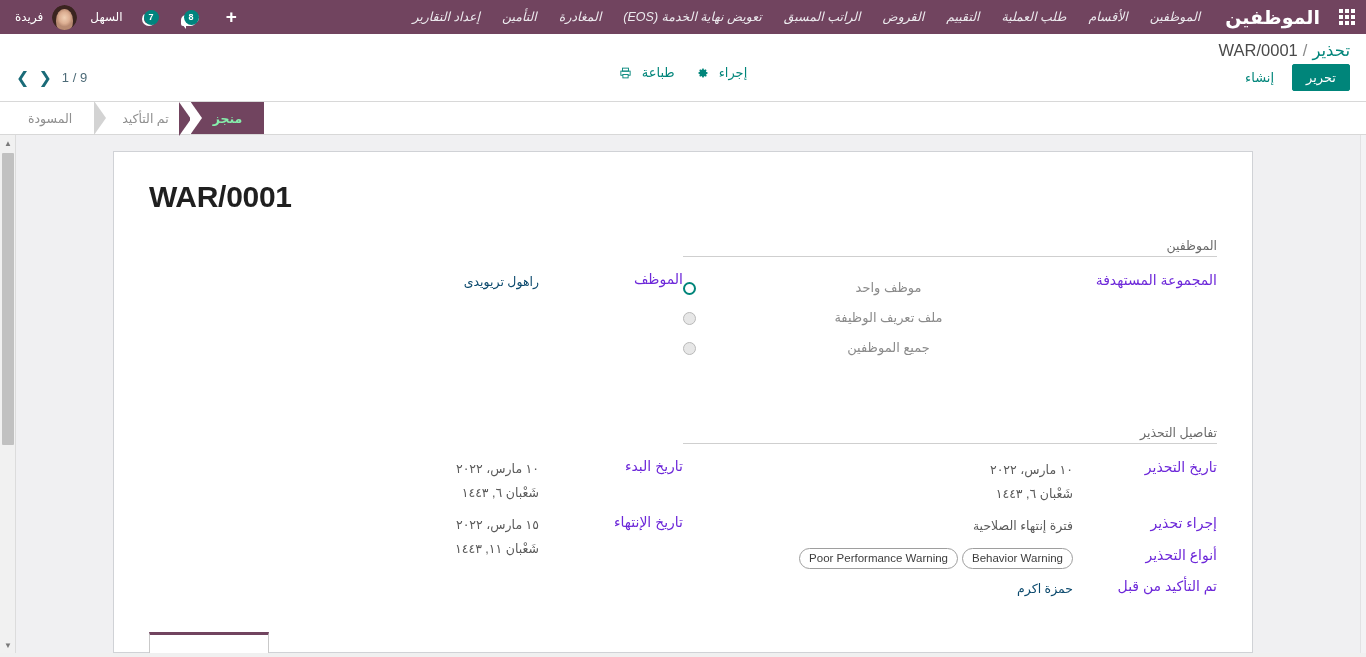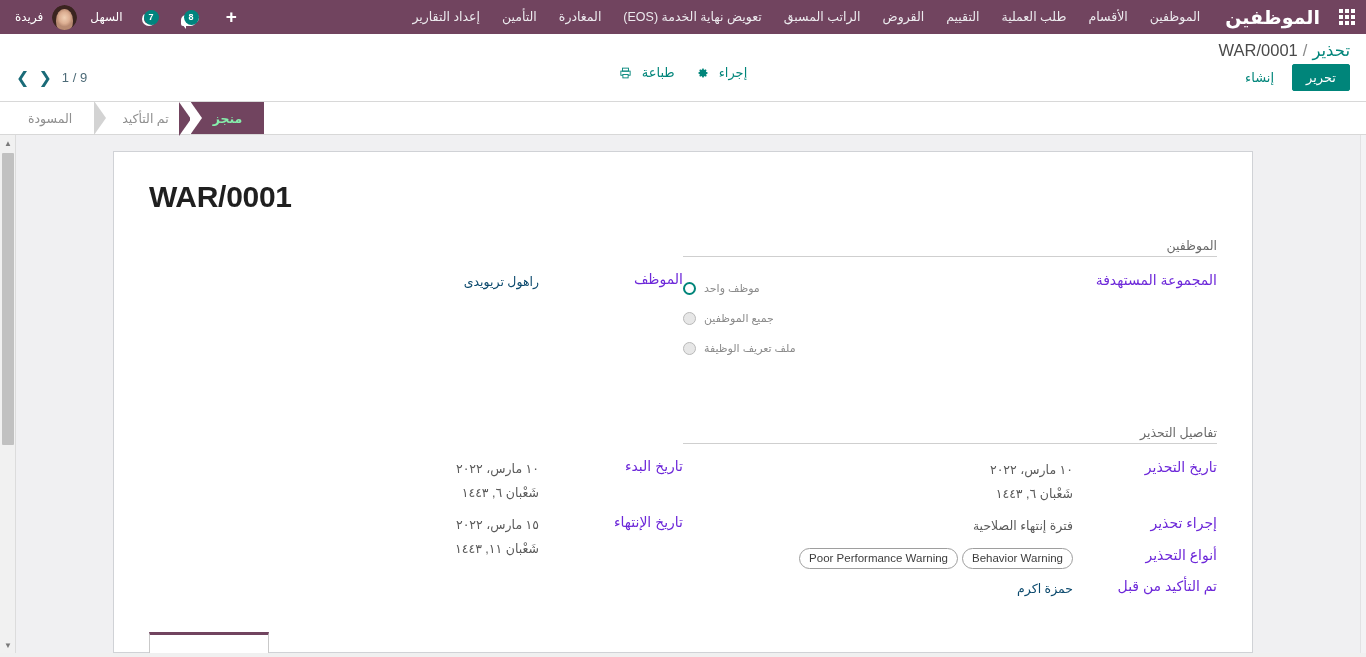--- a/index.html
+++ b/index.html
@@ -43,20 +43,21 @@
     letter-spacing: 0;
     cursor: pointer;
   }
   .nav-menus { display: flex; align-items: center; }
   .nav-menus .nav-item {
     padding: 0 11px;
     line-height: 34px;
     cursor: pointer;
     color: #eceaee;
     font-size: 12.5px;
+    font-style: italic;
   }
   .nav-spacer { flex: 1 1 auto; }
   .nav-right { display: flex; align-items: center; padding-left: 6px; }
   .nav-plus {
     font-size: 19px; font-weight: bold; padding: 0 14px; cursor: pointer;
     line-height: 34px;
   }
   .nav-sys-item {
     position: relative;
     padding: 0 9px;
@@ -368,24 +369,24 @@
     background: #e7e7e7;
     flex: 0 0 auto;
     position: relative;
     order: 2;
   }
   .radio-dot.checked {
     border: 2px solid #00857a;
     background: #ffffff;
   }
   .radio-label {
-    font-size: 11px;
+    font-size: 13px;
     color: #8b8b8b;
     order: 1;
-    text-align: left;
+    text-align: center;
     flex: 1;
   }
 
   
   .tag-wrap { display: flex; gap: 4px; flex-direction: row; direction: ltr; justify-content: flex-end; padding-top:2px;}
   .tag {
     border: 1px solid #9e9e9e;
     border-radius: 11px;
     padding: 1px 9px 2px 9px;
     font-size: 11.5px;
@@ -570,25 +571,25 @@
 
           <div class="field-row">
             <div class="field-label">المجموعة المستهدفة</div>
             <div class="field-value">
               <div class="radio-list">
                 <label class="radio-opt">
                   <span class="radio-label">موظف واحد</span>
                   <span class="radio-dot checked"></span>
                 </label>
                 <label class="radio-opt">
-                  <span class="radio-label">جميع الموظفين</span>
+                  <span class="radio-label">ملف تعريف الوظيفة</span>
                   <span class="radio-dot"></span>
                 </label>
                 <label class="radio-opt">
-                  <span class="radio-label">ملف تعريف الوظيفة</span>
+                  <span class="radio-label">جميع الموظفين</span>
                   <span class="radio-dot"></span>
                 </label>
               </div>
             </div>
           </div>
         </div>
 
         <div class="group-col left">
           <div class="section-title invisible-title">&nbsp;</div>
           <div class="field-row">

